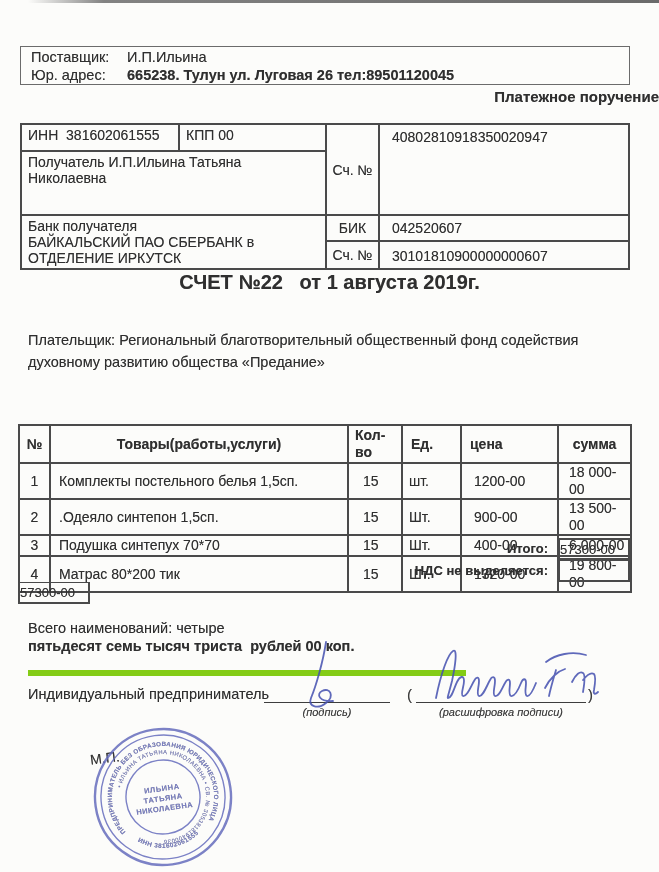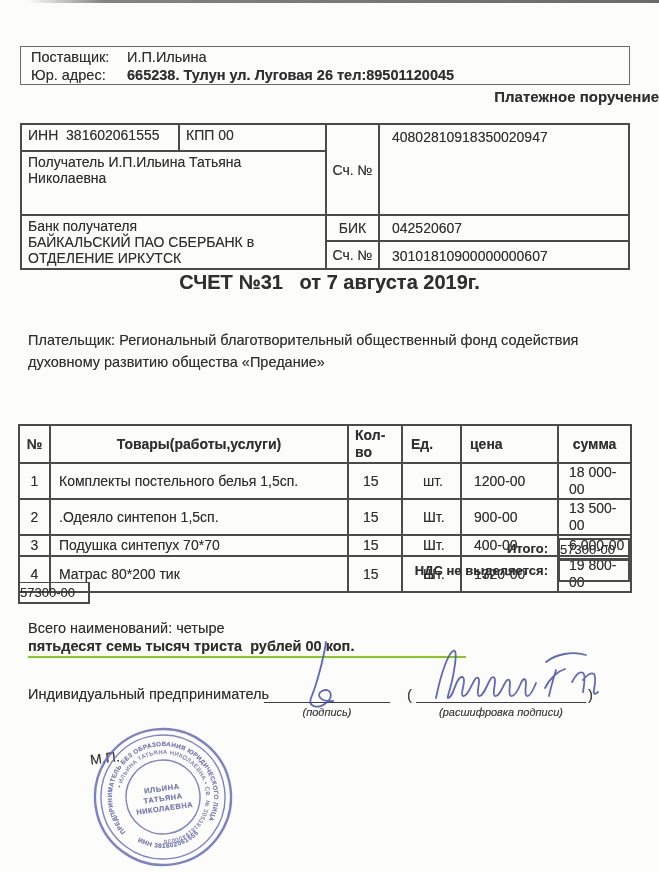--- a/index.html
+++ b/index.html
@@ -68,21 +68,21 @@
   }
   .goods-table td,.goods-table th{
     border:2px solid #4a4a4a;padding:0 4px;line-height:17px;overflow:hidden;
   }
   .goods-table th{font-weight:bold;}
   .goods-table .h-qty{white-space:pre-line;text-align:left;padding-left:6px;}
   .goods-table .h-unit,.goods-table .h-price{text-align:left;padding-left:8px;margin-left:46px;}
   .goods-table td.c-num{text-align:center;}
   .goods-table td.c-name{padding-left:8px;}
   .goods-table td.c-qty{padding-left:14px;}
-  .goods-table td.c-unit{padding-left:20px;}
+  .goods-table td.c-unit{padding-left:6px;}
   .goods-table td.c-price{padding-left:12px;}
   .goods-table td.c-sum{padding-left:10px;}
   .goods-table tbody td{height:19px;}
   
   .totals{
     position:absolute;left:18px;top:538px;width:612px;
     font-size:13px;
   }
   .totals-row{display:flex;align-items:stretch;height:22px;}
   .totals-label{
@@ -92,21 +92,21 @@
   .totals-box{
     width:68px;border:2px solid #4a4a4a;border-top-width:1px;
     line-height:20px;
   }
   .totals-row:first-child .totals-box{border-top-width:2px;}
   
   .items-count{position:absolute;left:28px;top:620px;font-size:14.5px;}
   .amount-words{
     position:absolute;left:28px;top:638px;width:438px;
     font-size:14.5px;font-weight:bold;white-space:pre;
-    border-bottom:2px solid #84cc16;padding-bottom:2px;
+    border-bottom:6px solid #84cc16;padding-bottom:16px;
   }
   .hint{font-style:italic;font-size:11px;color:#3c3c3c;}
   .amount-words-hint{position:absolute;left:28px;top:661px;width:438px;text-align:center;}
   .entrepreneur-label{position:absolute;left:28px;top:686px;font-size:14.5px;}
   .sig-line-1{position:absolute;left:264px;top:702px;width:126px;border-bottom:1.5px solid #3d3d3d;}
   .sig-hint-1{position:absolute;left:264px;top:706px;width:126px;text-align:center;}
   .paren{position:absolute;font-size:15px;color:#3d3d3d;}
   .paren-open{left:407px;top:686px;}
   .paren-close{left:588px;top:686px;}
   .sig-line-2{position:absolute;left:416px;top:702px;width:170px;border-bottom:1.5px solid #3d3d3d;}
@@ -170,21 +170,21 @@
       <td class="mid" style="height:20px">БИК</td>
       <td class="acct">042520607</td>
     </tr>
     <tr>
       <td class="mid" style="height:22px">Сч. №</td>
       <td class="acct" style="vertical-align:middle">30101810900000000607</td>
     </tr>
   </tbody>
     </table>
 
-  <div class="invoice-title">СЧЕТ №31   от 7 августа 2019г.</div>
+  <div class="invoice-title">СЧЕТ №22   от 1 августа 2019г.</div>
 
   <div class="payer">Плательщик: Региональный благотворительный общественный фонд содействия духовному развитию общества «Предание»</div>
 
   <table class="goods-table">
     <colgroup>
         <col style="width:31px">
         <col style="width:298px">
         <col style="width:54px">
         <col style="width:59px">
         <col style="width:97px">

